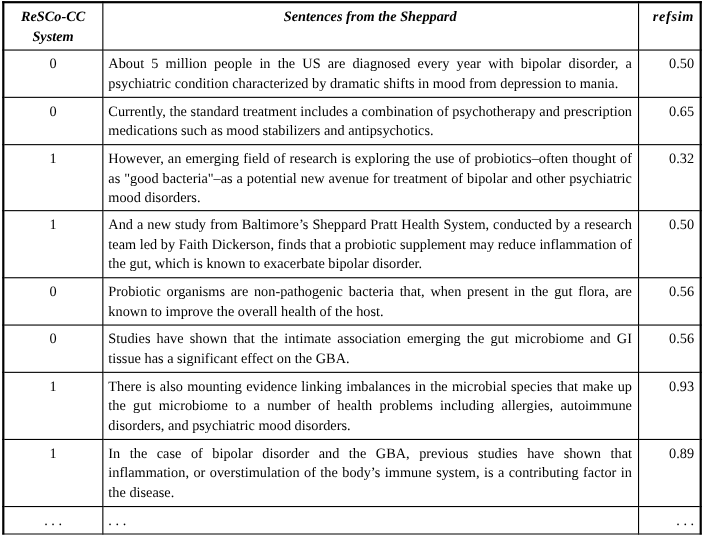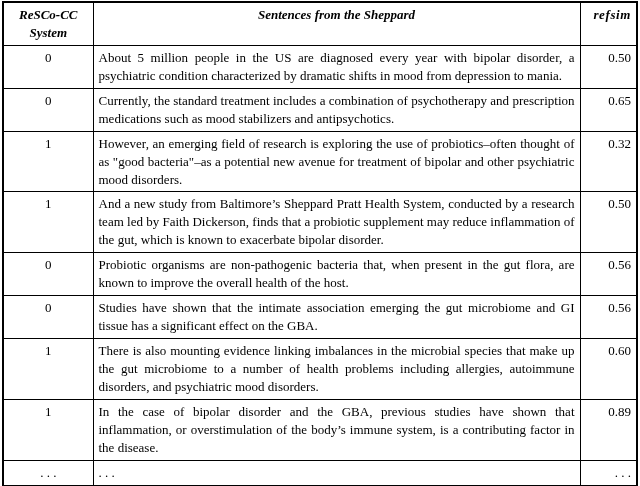--- a/index.html
+++ b/index.html
@@ -101,21 +101,21 @@
 
   <tr>
     <td class="c-out">0</td>
     <td class="c-sent">Studies have shown that the intimate association emerging the gut microbiome and GI tissue has a significant effect on the GBA.</td>
     <td class="c-sim">0.56</td>
   </tr>
 
   <tr>
     <td class="c-out">1</td>
     <td class="c-sent">There is also mounting evidence linking imbalances in the microbial species that make up the gut microbiome to a number of health problems including allergies, autoimmune disorders, and psychiatric mood disorders.</td>
-    <td class="c-sim">0.60</td>
+    <td class="c-sim">0.93</td>
   </tr>
 
   <tr>
     <td class="c-out">1</td>
     <td class="c-sent">In the case of bipolar disorder and the GBA, previous studies have shown that inflammation, or overstimulation of the body’s immune system, is a contributing factor in the disease.</td>
     <td class="c-sim">0.89</td>
   </tr>
 
   <tr>
     <td class="c-out">. . .</td>

